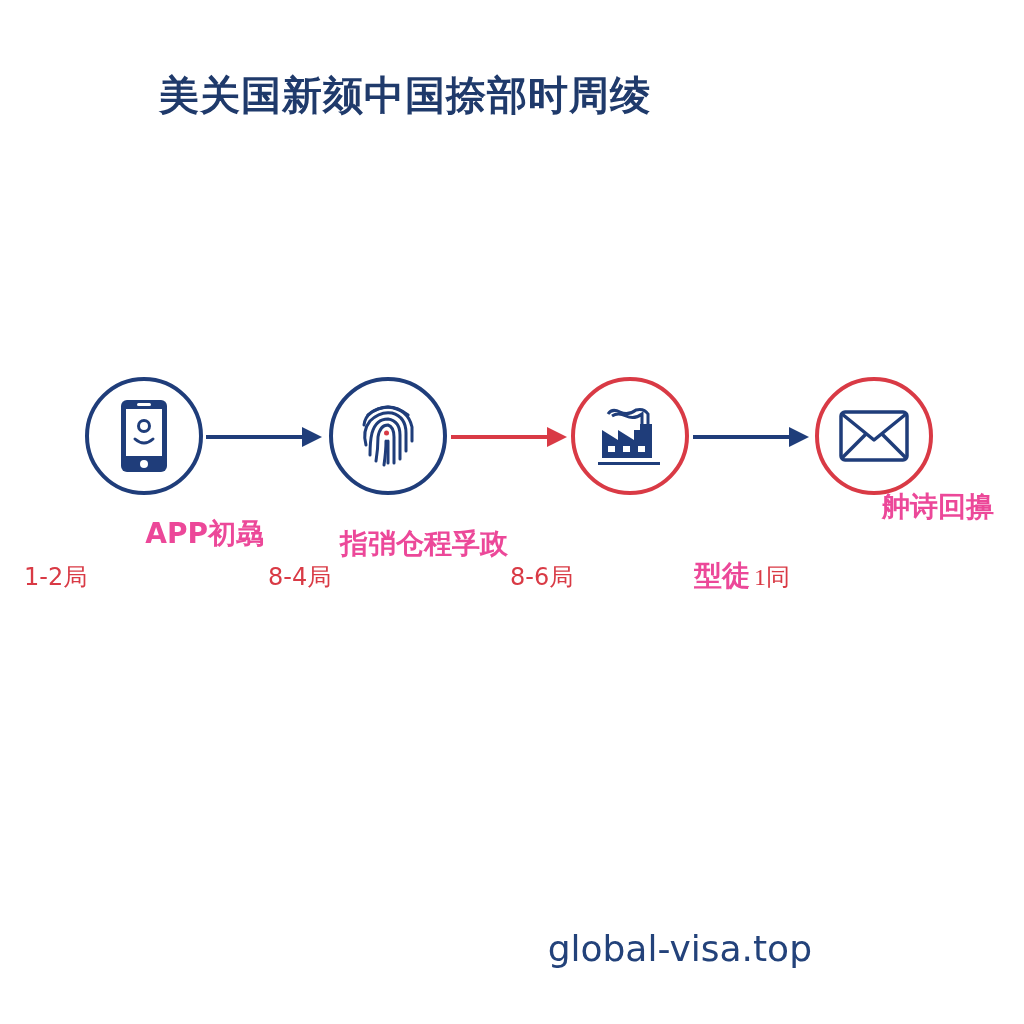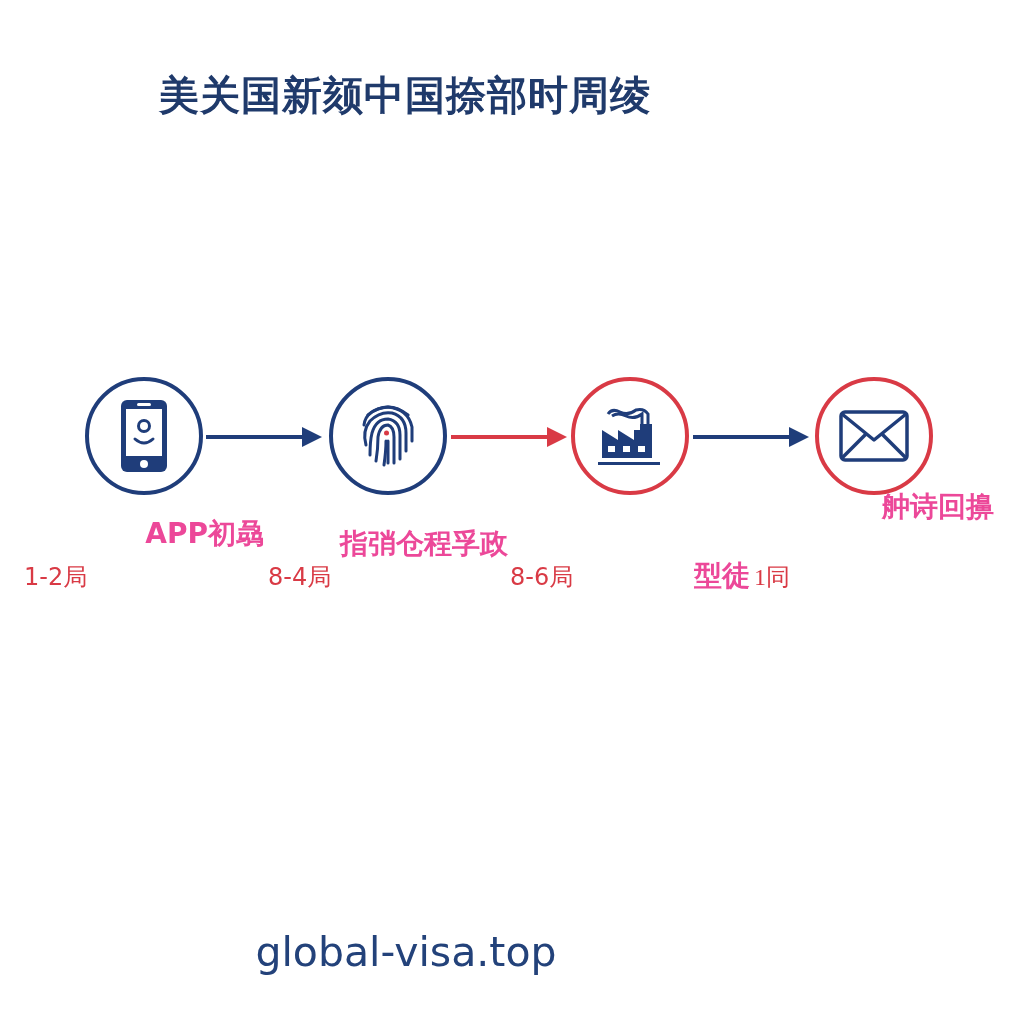--- a/index.html
+++ b/index.html
@@ -20,22 +20,22 @@
   .arrow { position: absolute; height: 24px; }
   .label {
     position: absolute; width: 240px; text-align: right;
     font-size: 28px; font-weight: bold; color: #ec4899;
   }
   .duration {
     position: absolute; width: 240px; text-align: left;
     font-size: 24px; color: #d93a45;
   }
   .footer {
-    position: absolute; left: 0; top: 928px; width: 812px; text-align: center;
-    font-size: 41px; color: #23427a;
+    position: absolute; left: 0; top: 928px; width: 812px; text-align: right;
+    font-size: 36px; color: #23427a;
   }
 </style>
 </head>
 <body>
 
 <div class="title">美关国新颏中国捺部时周绫</div>
 
 <div class="step-circle" style="left:85px; top:377px;">
   <svg width="50" height="76" viewBox="0 0 50 76">
     <rect x="2" y="2" width="46" height="72" rx="6" fill="#1f3d7a"></rect>

